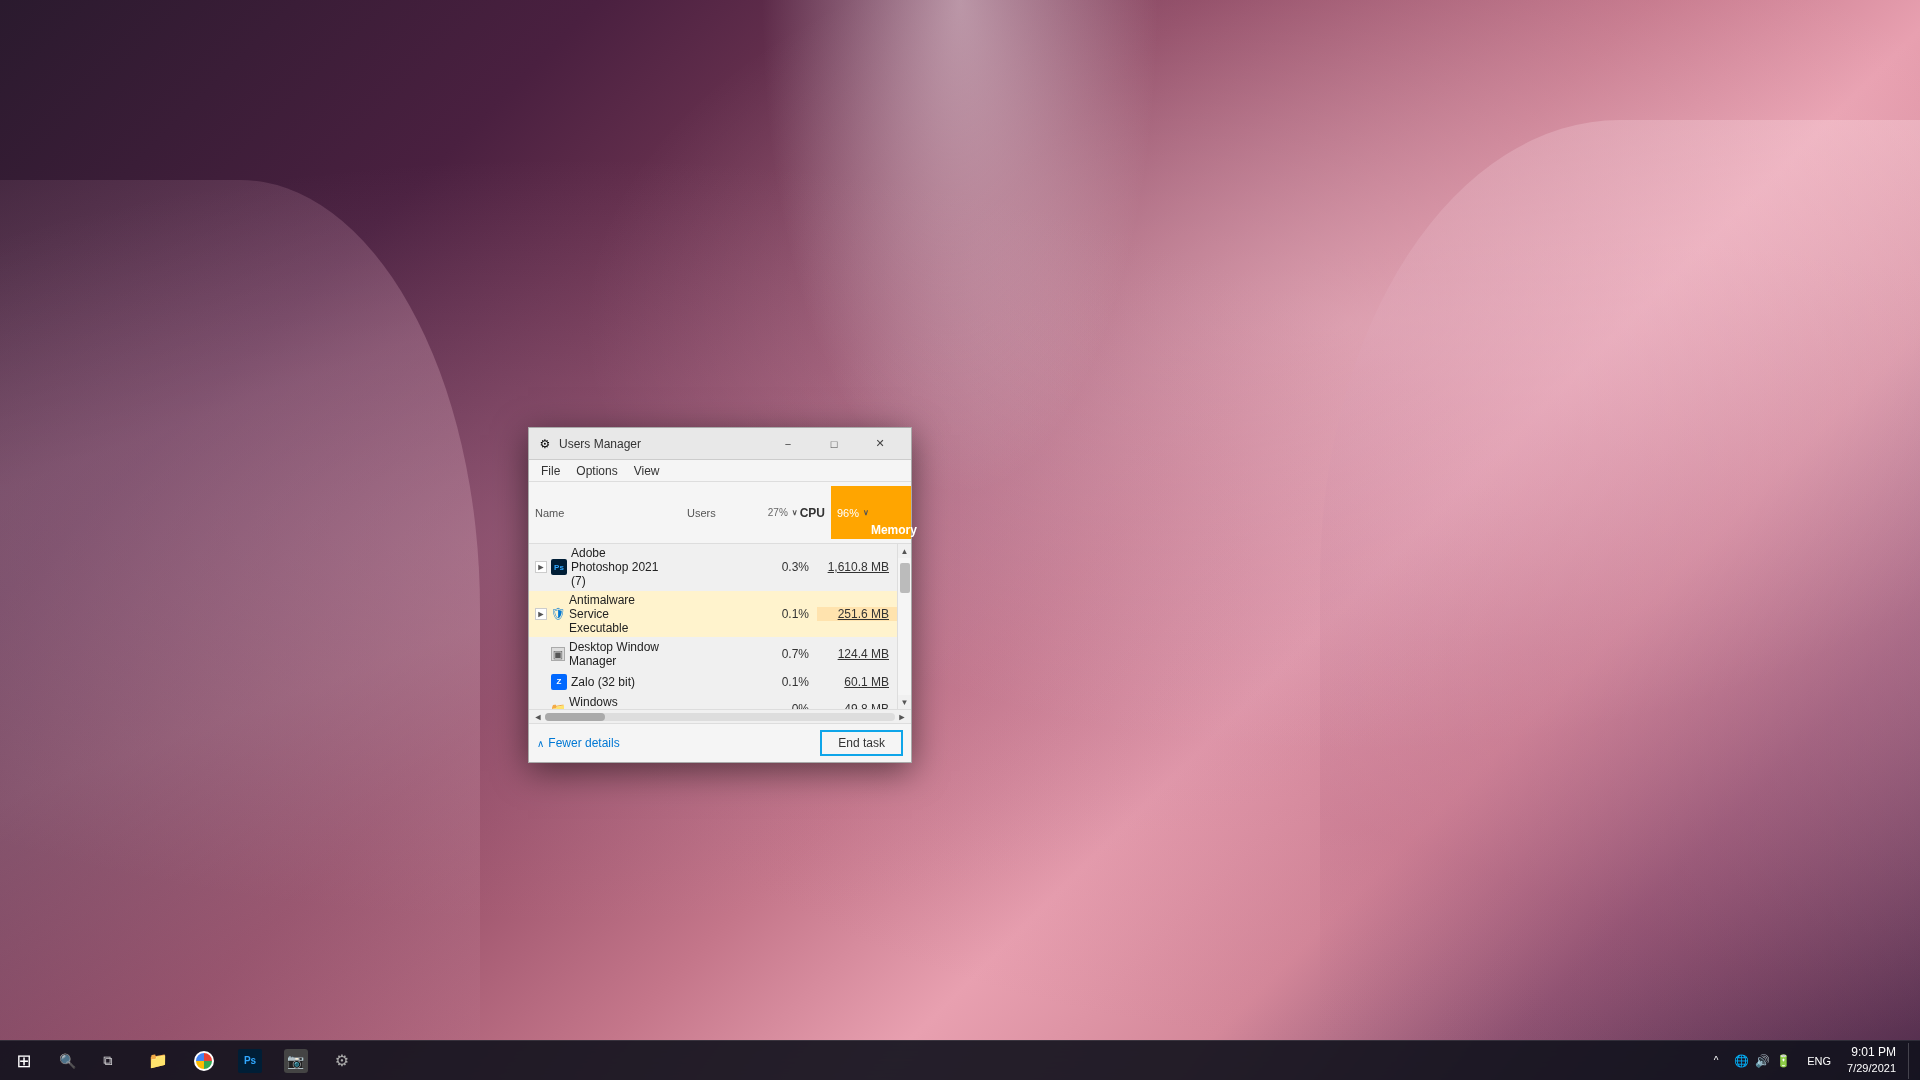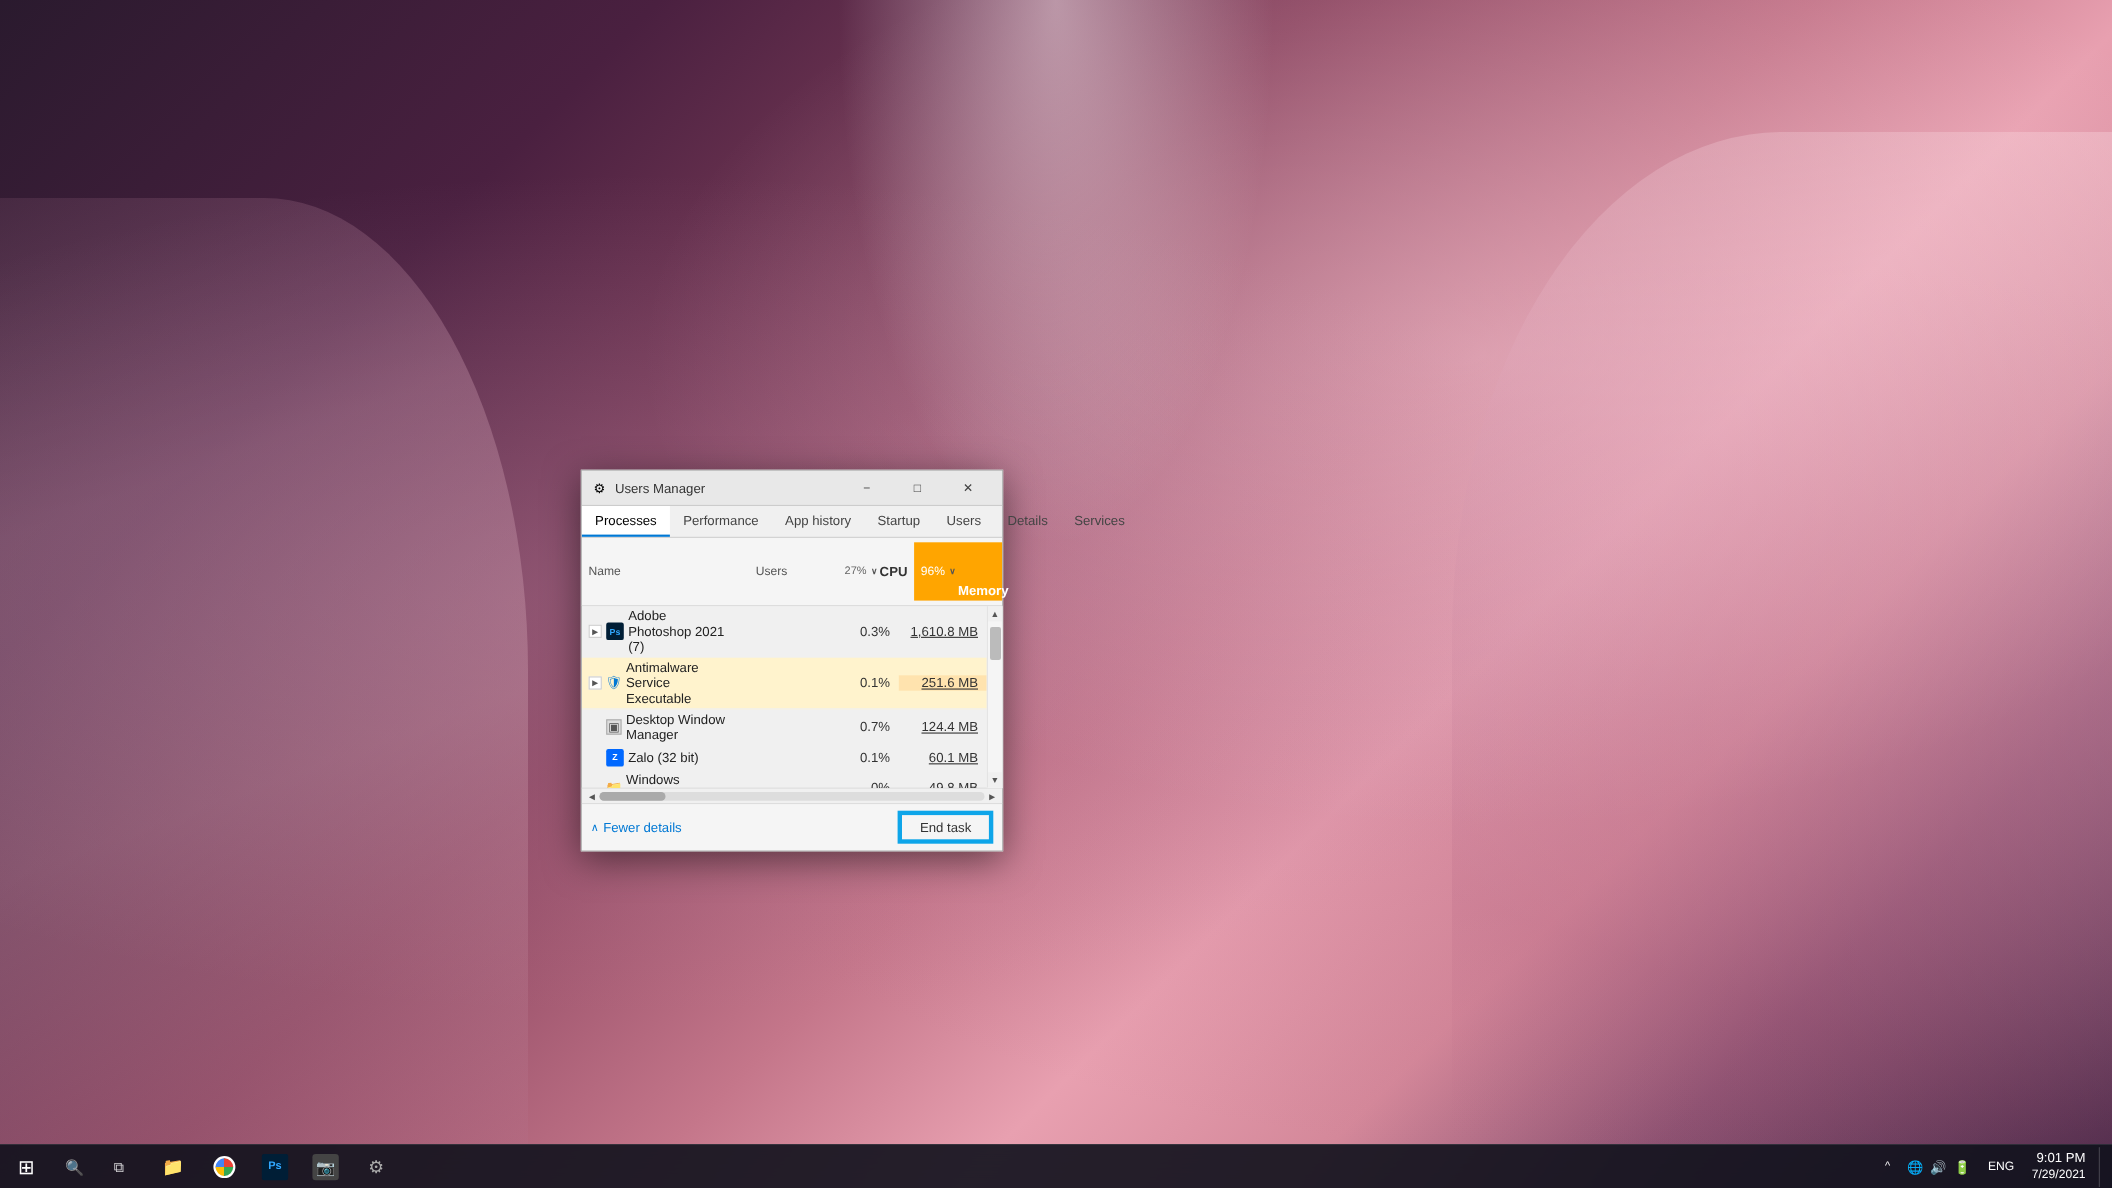--- a/index.html
+++ b/index.html
@@ -368,21 +368,21 @@
       align-items: center;
       gap: 4px;
       font-size: 12px;
       color: #0078d4;
       cursor: pointer;
     }
 
     .tm-end-task {
       padding: 4px 16px;
       background: #f5f5f5;
-      border: 4px solid #0ea5e9;
+      border: 2px solid #0ea5e9;
       font-size: 12px;
       cursor: pointer;
       color: #333;
     }
 
     .tm-scrollbar-h {
       height: 14px;
       background: #f0f0f0;
       display: flex;
       align-items: center;
@@ -482,30 +482,26 @@
   <div class="tm-titlebar">
     <div class="tm-title-icon">⚙</div>
     <span class="tm-title-text">Users Manager</span>
     <div class="tm-window-controls">
       <button class="tm-win-btn">−</button>
       <button class="tm-win-btn">□</button>
       <button class="tm-win-btn close">✕</button>
     </div>
   </div>
 
-
-  <div class="tm-tabs">
-    <div class="tm-tab active">Processes</div>
-    <div class="tm-tab">Performance</div>
-    <div class="tm-tab">App history</div>
-    <div class="tm-tab">Startup</div>
-    <div class="tm-tab">Users</div>
-    <div class="tm-tab">Details</div>
-    <div class="tm-tab">Services</div>
-  </div>
+  <div class="tm-menubar">
+    <div class="tm-menu-item">File</div>
+    <div class="tm-menu-item">Options</div>
+    <div class="tm-menu-item">View</div>
+  </div>
+
 
   <div class="tm-column-headers">
     <div class="tm-col-header">
       <span>Name</span>
     </div>
     <div class="tm-col-header">
       <span>Users</span>
     </div>
     <div class="tm-col-header cpu-col">
       <span style="font-size:10px;color:#666;font-weight:normal;">27%</span>

